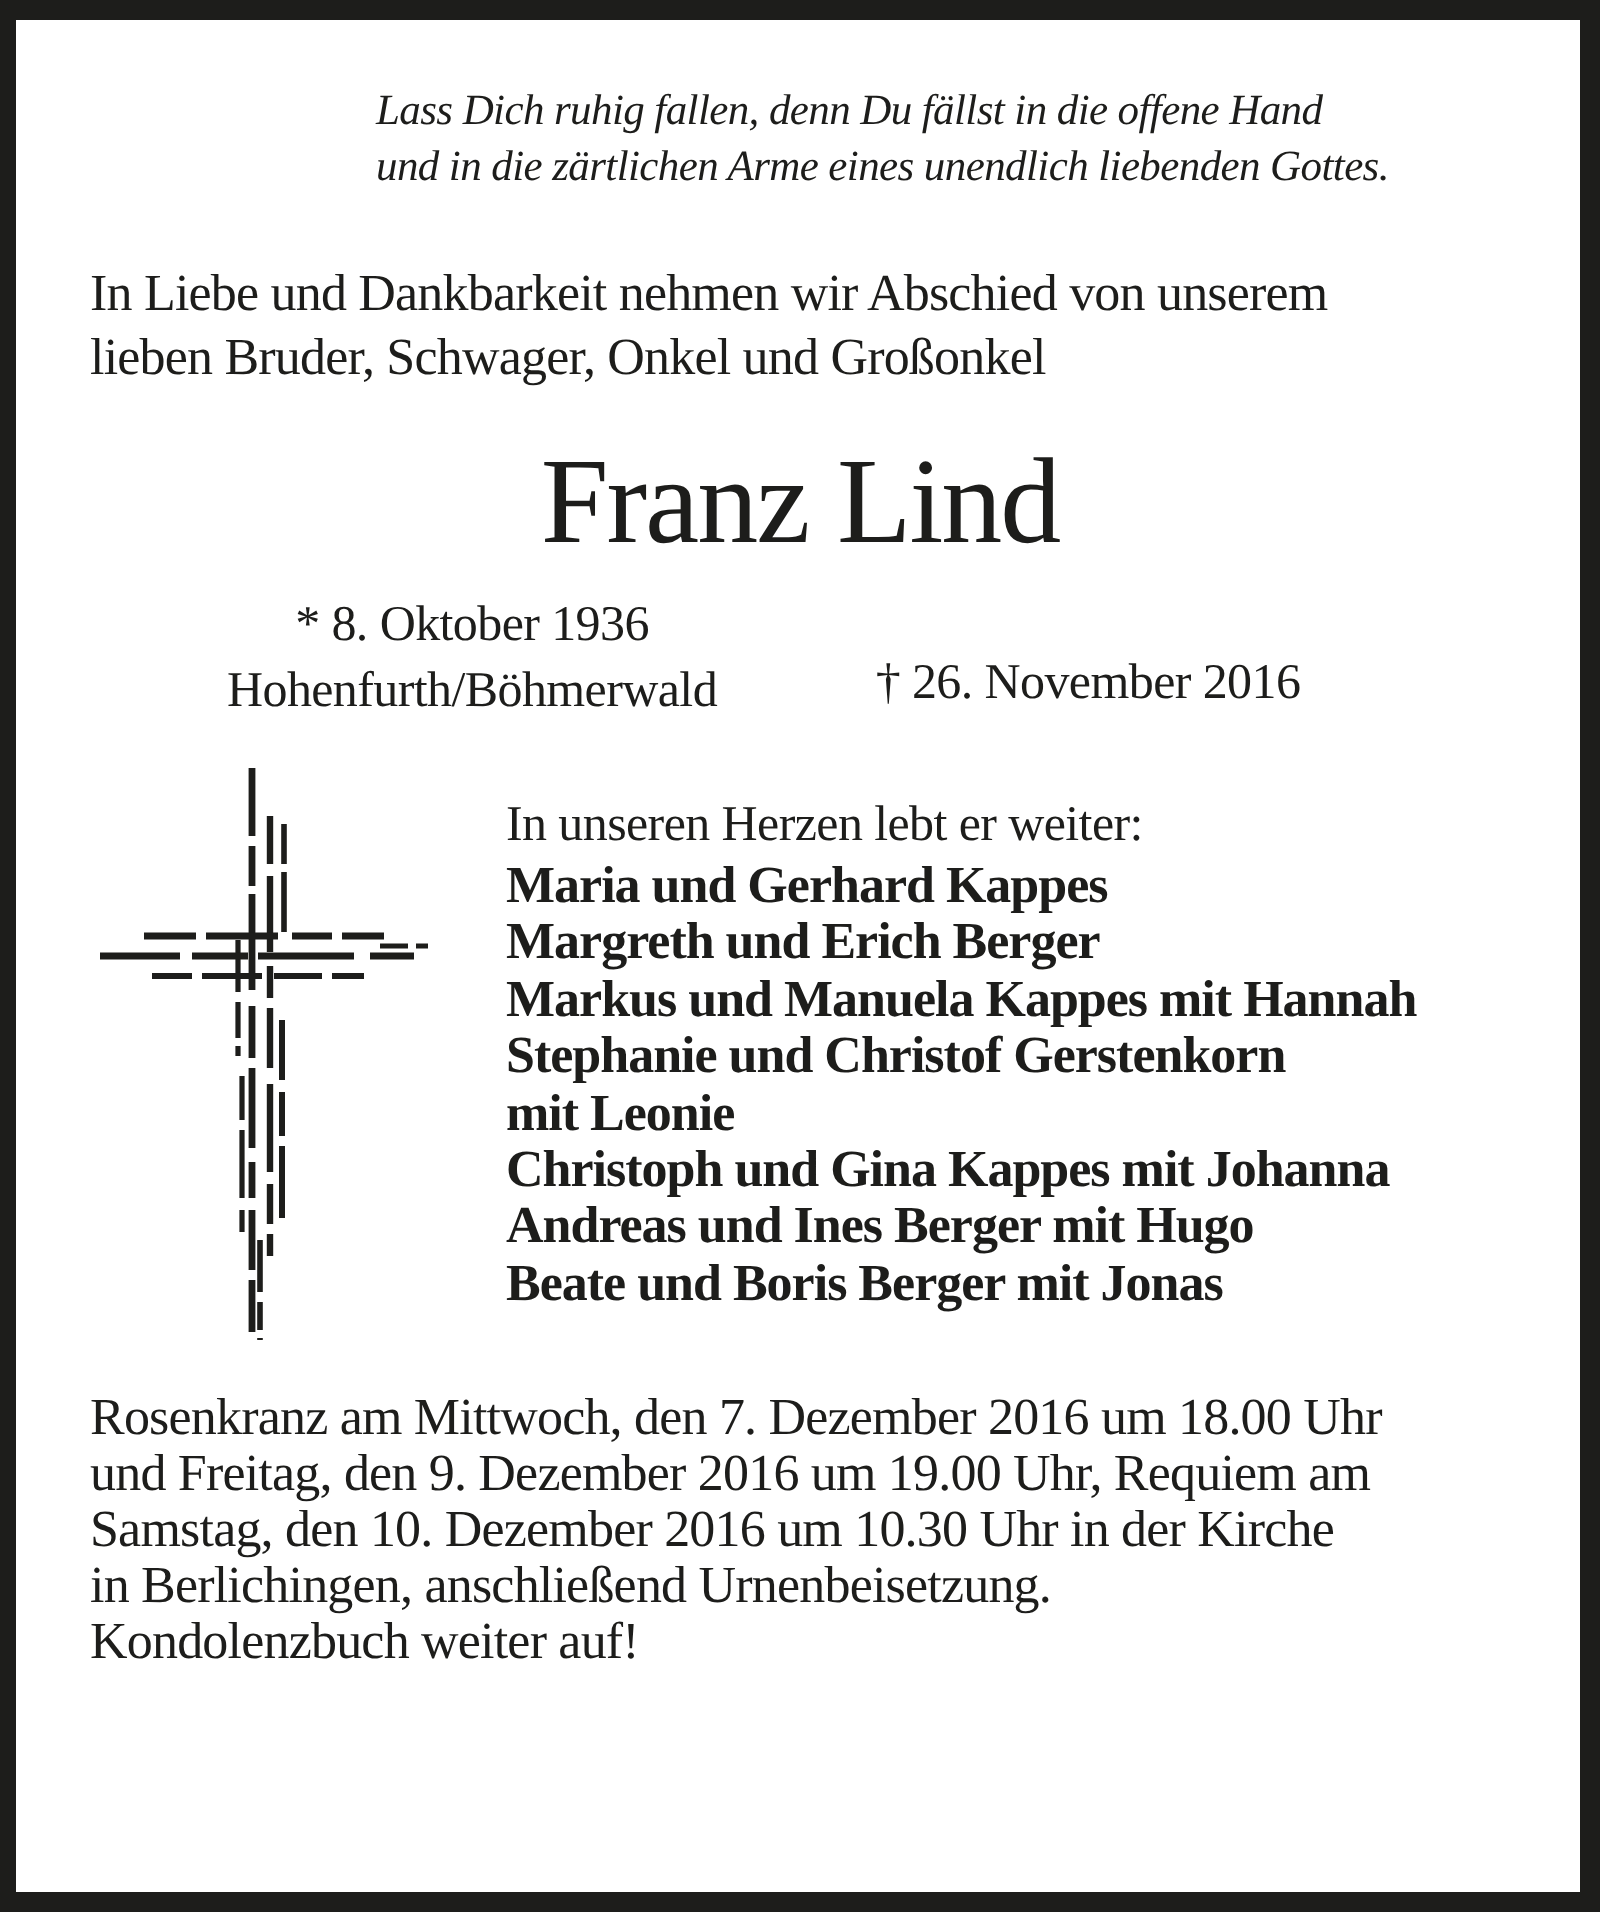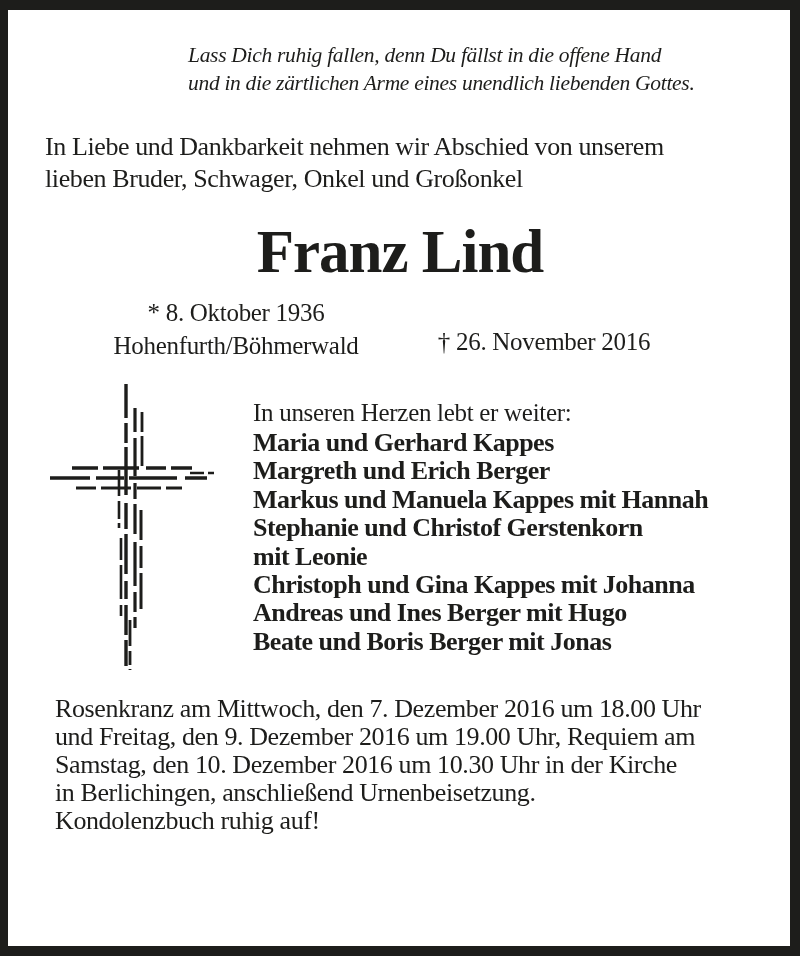--- a/index.html
+++ b/index.html
@@ -39,21 +39,21 @@
     line-height: 32px;
     letter-spacing: -0.4px;
     white-space: nowrap;
   }
   .deceased-name {
     position: absolute;
     left: 0; top: 219px;
     width: 800px;
     text-align: center;
     font-size: 61px;
-    font-weight: bold;
+    font-weight: normal;
     letter-spacing: -1px;
     line-height: 66px;
   }
   .vitals-birth {
     position: absolute;
     left: 86px; top: 296px;
     width: 300px;
     text-align: center;
     font-size: 25px;
     line-height: 33px;
@@ -91,21 +91,20 @@
     letter-spacing: -0.5px;
     white-space: nowrap;
   }
   .service {
     position: absolute;
     left: 45px; top: 695px;
     font-size: 26px;
     line-height: 28px;
     letter-spacing: -0.4px;
     white-space: nowrap;
-    margin-left: 10px;
   }
   .dateline {
     position: absolute;
     left: 45px; top: 873px;
     font-size: 26px;
     letter-spacing: -0.4px;
     white-space: nowrap;
   }
 </style>
 </head>
@@ -165,17 +164,17 @@
     <div>Christoph und Gina Kappes mit Johanna</div>
     <div>Andreas und Ines Berger mit Hugo</div>
     <div>Beate und Boris Berger mit Jonas</div>
   </div>
 
   <div class="service">
     <div>Rosenkranz am Mittwoch, den 7. Dezember 2016 um 18.00 Uhr</div>
     <div>und Freitag, den 9. Dezember 2016 um 19.00 Uhr, Requiem am</div>
     <div>Samstag, den 10. Dezember 2016 um 10.30 Uhr in der Kirche</div>
     <div>in Berlichingen, anschließend Urnenbeisetzung.</div>
-    <div>Kondolenzbuch ruhig auf!</div>
+    <div>Kondolenzbuch weiter auf!</div>
   </div>
 
 
 </div>
 
 </body></html>

